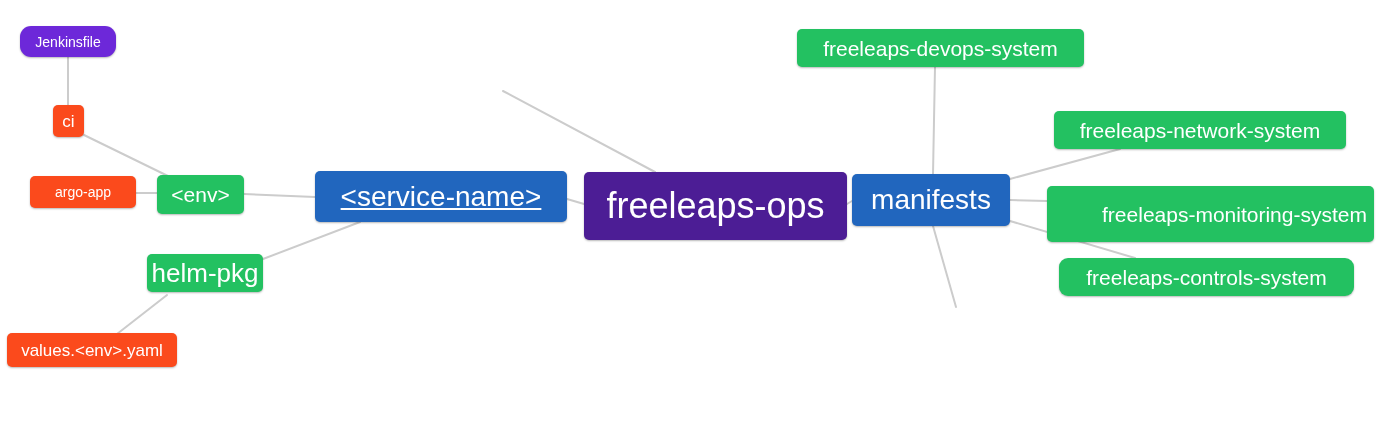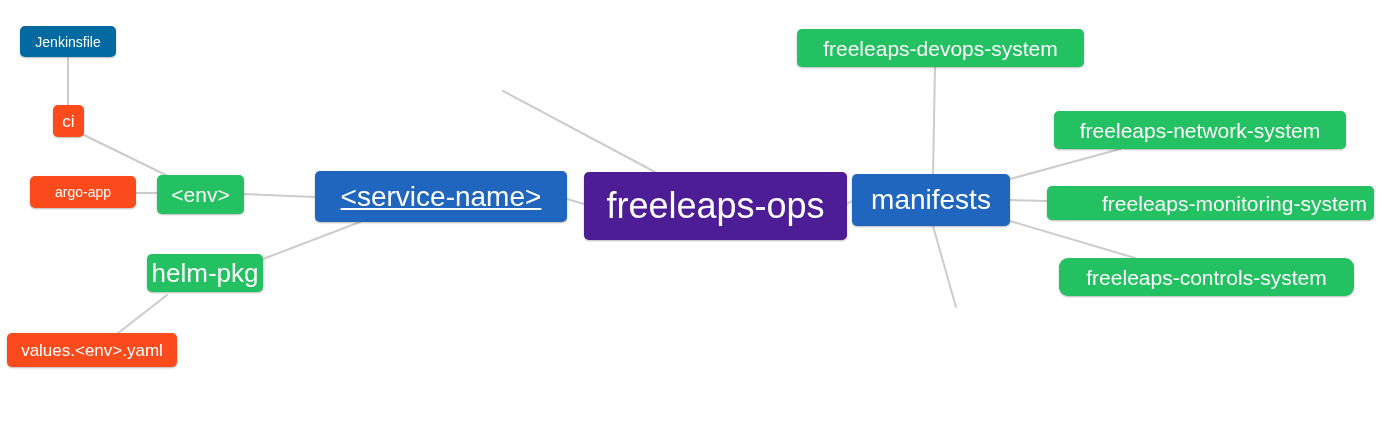--- a/index.html
+++ b/index.html
@@ -12,21 +12,21 @@
   .edges line { stroke:#cccccc; stroke-width:2; fill:none; stroke-linecap:round; }
   .node {
     position:absolute;
     display:flex; align-items:center; justify-content:center;
     color:#ffffff; white-space:nowrap;
     border-radius:5px;
     box-shadow:0 1px 2px rgba(0,0,0,0.28);
     cursor:pointer;
     line-height:1;
   }
-  .orange { background:#0369a1; }
+  .orange { background:#6d28d9;border-radius:11px; }
   .red    { background:#FB4A1C; }
   .green  { background:#23C161; }
   .blue   { background:#2166BE; }
   .dark   { background:#4c1d95; }
 </style>
 </head>
 <body>
 
 <div class="canvas">
 
@@ -63,18 +63,18 @@
 
 
   <div class="node dark" style="left:584px; top:172px; width:263px; height:68px; font-size:36px;">freeleaps-ops</div>
 
   <div class="node blue" style="left:852px; top:174px; width:158px; height:52px; font-size:28px;">manifests</div>
 
   <div class="node green" style="left:797px; top:29px;  width:287px; height:38px; font-size:21px;">freeleaps-devops-system</div>
 
   <div class="node green" style="left:1054px;top:111px; width:292px; height:38px; font-size:21px;text-align:center;">freeleaps-network-system</div>
 
-  <div class="node green" style="left:1047px;top:186px; width:327px; height:34px; font-size:21px;padding-left:48px;">freeleaps-monitoring-system</div>
+  <div class="node green" style="left:1047px;top:186px; width:327px; height:56px; font-size:21px;padding-left:48px;">freeleaps-monitoring-system</div>
 
   <div class="node green" style="left:1059px;top:258px; width:295px; height:38px; font-size:21px;border-radius:9px;">freeleaps-controls-system</div>
 
 
 </div>
 
 </body></html>

